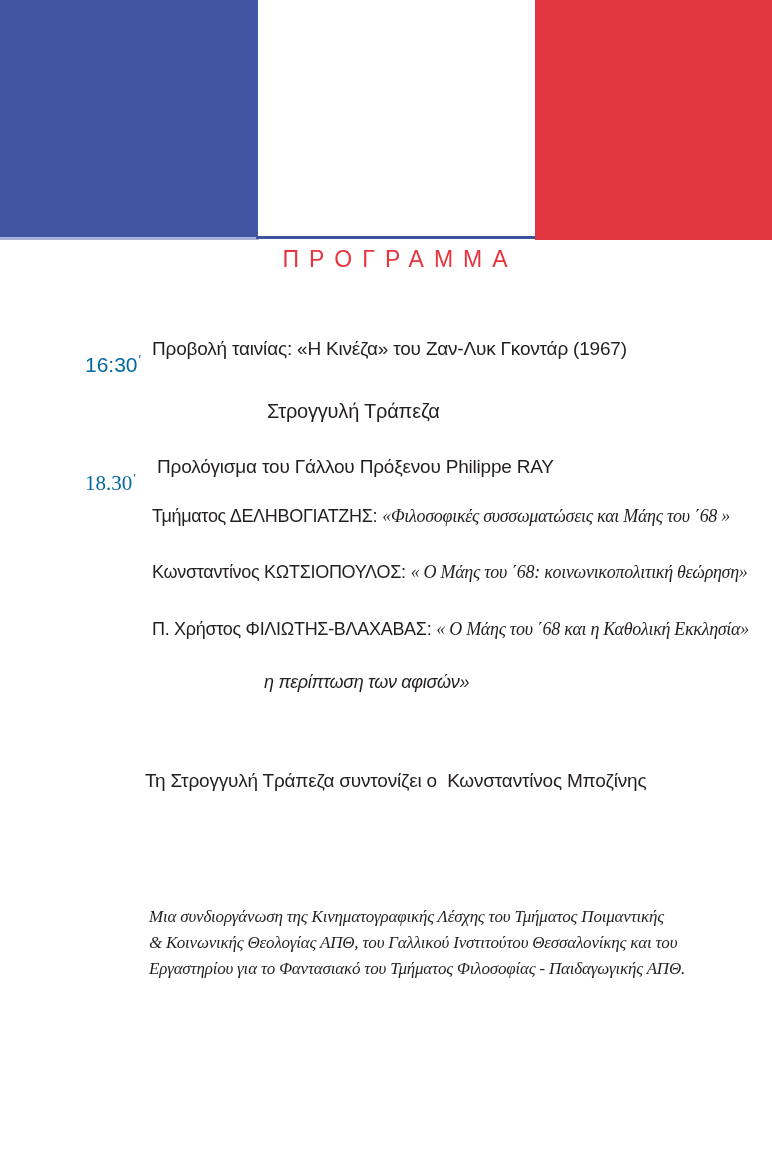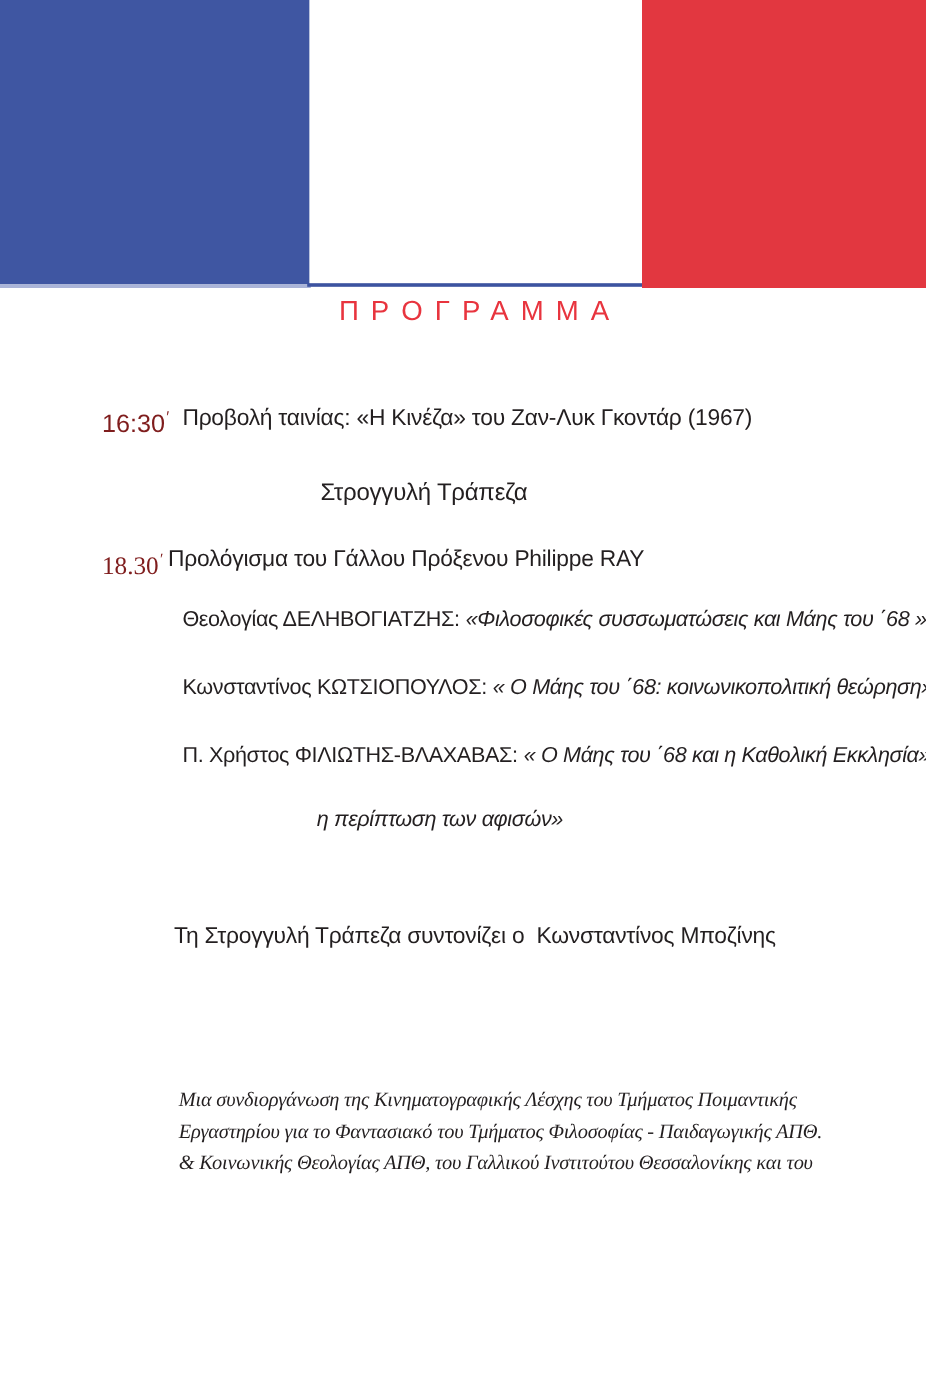--- a/index.html
+++ b/index.html
@@ -25,42 +25,43 @@
   .title {
     left: 14px; top: 246px; width: 772px;
     margin: 0; text-align: center;
     font-size: 23px; font-weight: 400;
     letter-spacing: 10px;
     color: #e8343e;
   }
 
   
   .time {
-    color: #7f1d1d;
+    color: #0369a1;
     font-size: 21px;
     white-space: nowrap;
     line-height: 24px;
+    margin-top: 12px;
   }
   .time .prime { font-size: 13px; vertical-align: 8px; margin-left: 1px; }
   .t1 { left: 85px; top: 336px; }
   .t2 { left: 85px; top: 454px; font-family: Liberation Serif, serif; }
 
   .line {
     font-size: 19px;
     line-height: 24px;
     white-space: nowrap;
     letter-spacing: -0.2px;
   }
   .l1 { left: 152px; top: 337px; }
   .roundtable { left: 267px; top: 399px; font-size: 20px; }
-  .l2 { left: 140px; top: 455px; }
+  .l2 { left: 157px; top: 455px; }
 
   .sp { font-size: 18px; letter-spacing: -0.3px; }
   .sp .nm { font-style: normal; margin-right: 5px; }
-  .sp .tp { font-style: italic; }
+  .sp .tp { font-style: italic; font-family: Liberation Serif, serif; }
   .sp1 { left: 152px; top: 504px; }
   .sp2 { left: 152px; top: 560px; }
   .sp3 { left: 152px; top: 617px; }
   .sp4 { left: 152px; top: 687px; }
   .sp4b { left: 264px; top: 670px; font-style: italic; font-size: 18px; letter-spacing: -0.3px; }
   .moderator { left: 145px; top: 769px; font-size: 19px; }
 
   
   .credits {
     left: 149px; top: 904px;
@@ -90,32 +91,32 @@
   <h1 class="abs title">ΠΡΟΓΡΑΜΜΑ</h1>
 
   <div class="abs time t1"><span>16:30</span><span class="prime">′</span></div>
   <div class="abs line l1">Προβολή ταινίας: «Η Κινέζα» του Ζαν-Λυκ Γκοντάρ (1967)</div>
 
   <div class="abs line roundtable">Στρογγυλή Τράπεζα</div>
 
   <div class="abs time t2"><span>18.30</span><span class="prime">′</span></div>
   <div class="abs line l2">Προλόγισμα του Γάλλου Πρόξενου Philippe RAY</div>
 
-  <div class="abs line sp sp1"><span class="nm">Θεολογίας ΔΕΛΗΒΟΓΙΑΤΖΗΣ:</span><span class="tp">«Φιλοσοφικές συσσωματώσεις και Μάης του ΄68 »</span></div>
+  <div class="abs line sp sp1"><span class="nm">Τμήματος ΔΕΛΗΒΟΓΙΑΤΖΗΣ:</span><span class="tp">«Φιλοσοφικές συσσωματώσεις και Μάης του ΄68 »</span></div>
 
   <div class="abs line sp sp2"><span class="nm">Κωνσταντίνος ΚΩΤΣΙΟΠΟΥΛΟΣ:</span><span class="tp">« Ο Μάης του ΄68: κοινωνικοπολιτική θεώρηση»</span></div>
 
   <div class="abs line sp sp3"><span class="nm">Π. Χρήστος ΦΙΛΙΩΤΗΣ-ΒΛΑΧΑΒΑΣ:</span><span class="tp">« Ο Μάης του ΄68 και η Καθολική Εκκλησία»</span></div>
 
   <div class="abs line sp4b">η περίπτωση των αφισών»</div>
 
   <div class="abs line moderator">Τη Στρογγυλή Τράπεζα συντονίζει ο&nbsp; Κωνσταντίνος Μποζίνης</div>
 
   <div class="abs credits">
     <div>Μια συνδιοργάνωση της Κινηματογραφικής Λέσχης του Τμήματος Ποιμαντικής</div>
+    <div>&amp; Κοινωνικής Θεολογίας ΑΠΘ, του Γαλλικού Ινστιτούτου Θεσσαλονίκης και του</div>
     <div>Εργαστηρίου για το Φαντασιακό του Τμήματος Φιλοσοφίας - Παιδαγωγικής ΑΠΘ.</div>
-    <div>&amp; Κοινωνικής Θεολογίας ΑΠΘ, του Γαλλικού Ινστιτούτου Θεσσαλονίκης και του</div>
   </div>
 
   <div class="abs footer-line"></div>
   <div class="abs footer-bar"></div>
 
 </div>
 
 </body></html>

